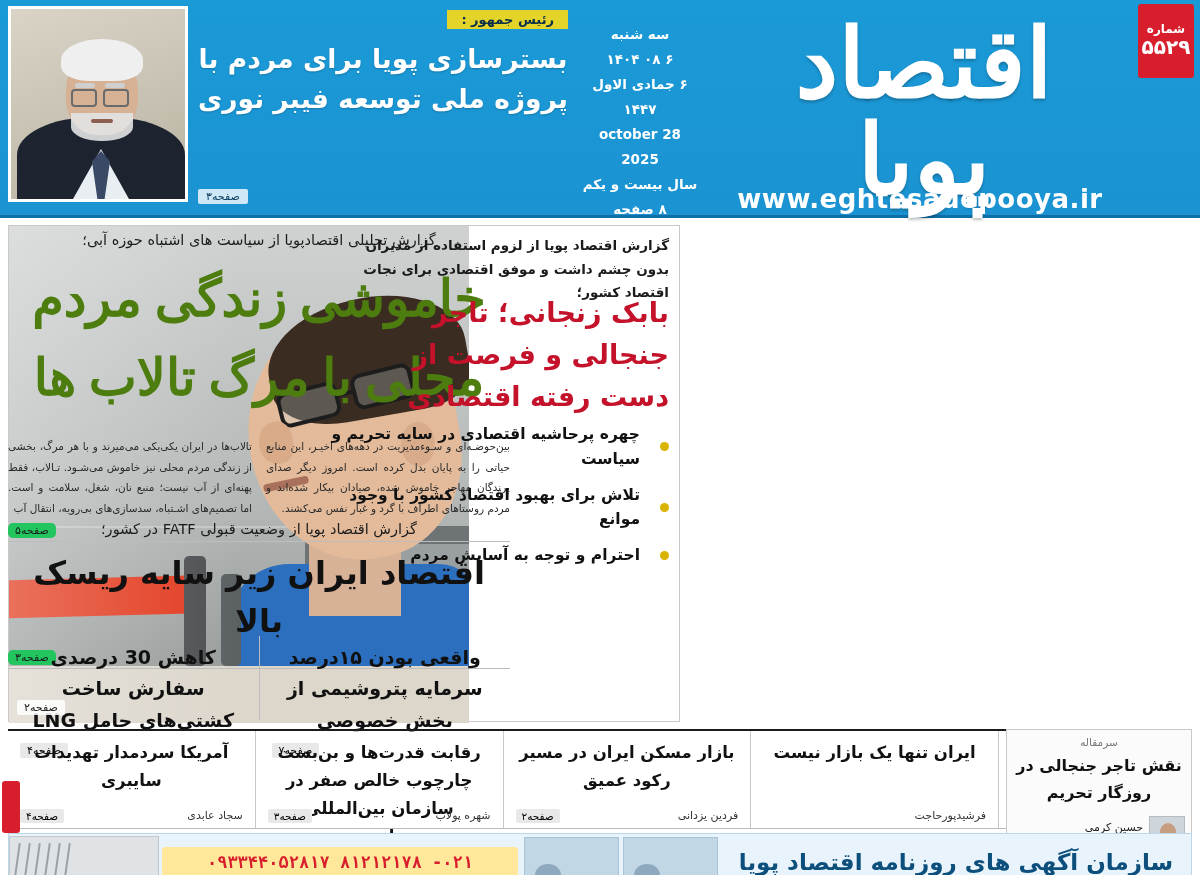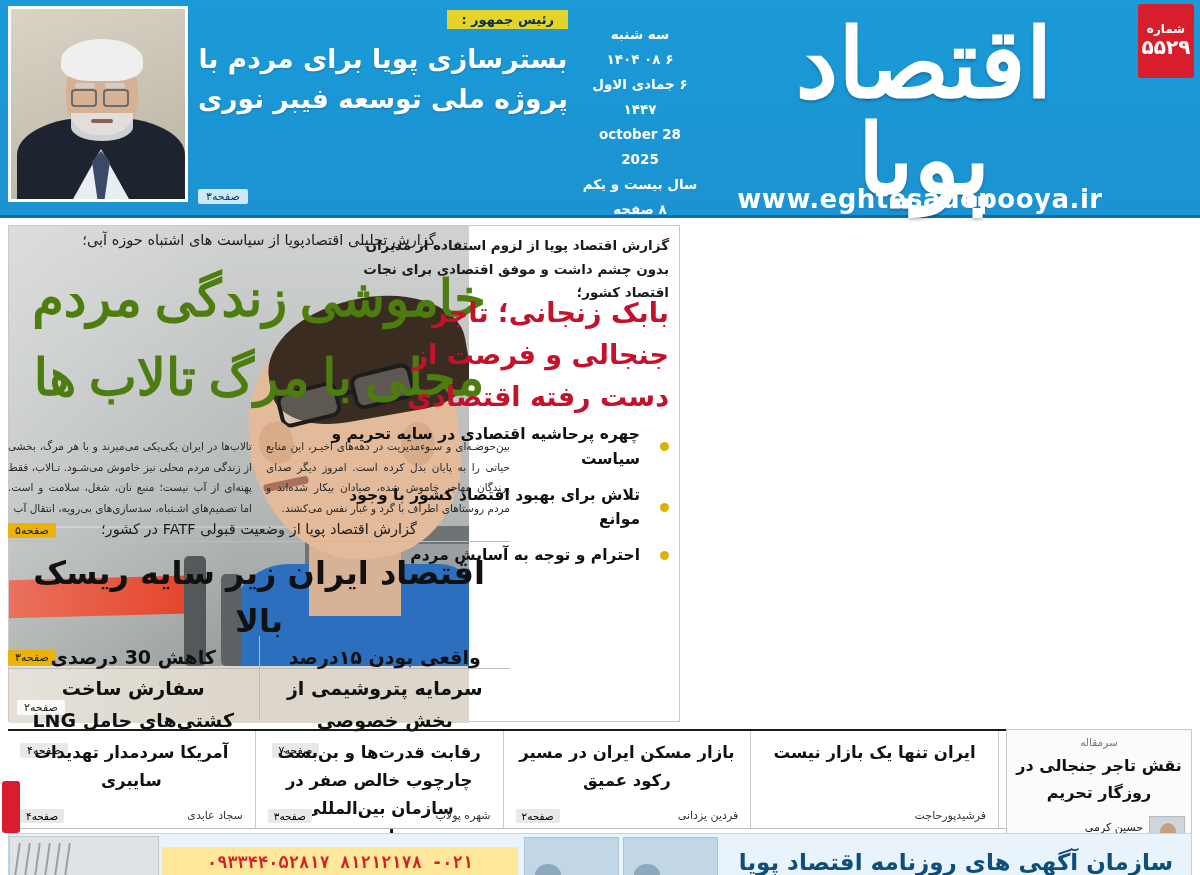--- a/index.html
+++ b/index.html
@@ -162,21 +162,21 @@
   }
   .lead-body {
     display:flex; gap:14px; margin-top:18px; direction:rtl;
     font-size:10.5px; line-height:1.95; color:#2a2a2a; text-align:justify;
   }
   .lead-body .c { flex:1; }
   .pagemark {
     text-align:left; font-size:11px; color:#1b1b1b; margin-top:6px;
     border-bottom:1px solid #bdbdbd; padding-bottom:4px;
   }
-  .pagemark span { background:#eab308; padding:1px 7px; border-radius:0; }
+  .pagemark span { background:#22c55e; padding:1px 7px; border-radius:5px; }
 
   .second { position:absolute; right:690px; top:300px; width:502px; }
   .second .k { font-size:14.5px; text-align:center; color:#1b1b1b; padding-bottom:12px; }
   .second .t { font-size:32px; font-weight:bold; text-align:center; color:#111; line-height:1.5; }
 
   .two-box { position:absolute; right:690px; top:415px; width:502px; height:84px; display:flex; direction:rtl; }
   .two-box .cell { flex:1; padding:6px 12px; }
   .two-box .cell:first-child { border-left:1px solid #bdbdbd; }
   .two-box .t { font-size:19px; font-weight:bold; color:#111; line-height:1.65; text-align:center; }
   .two-box .pm { text-align:left; font-size:11px; margin-top:8px; }

